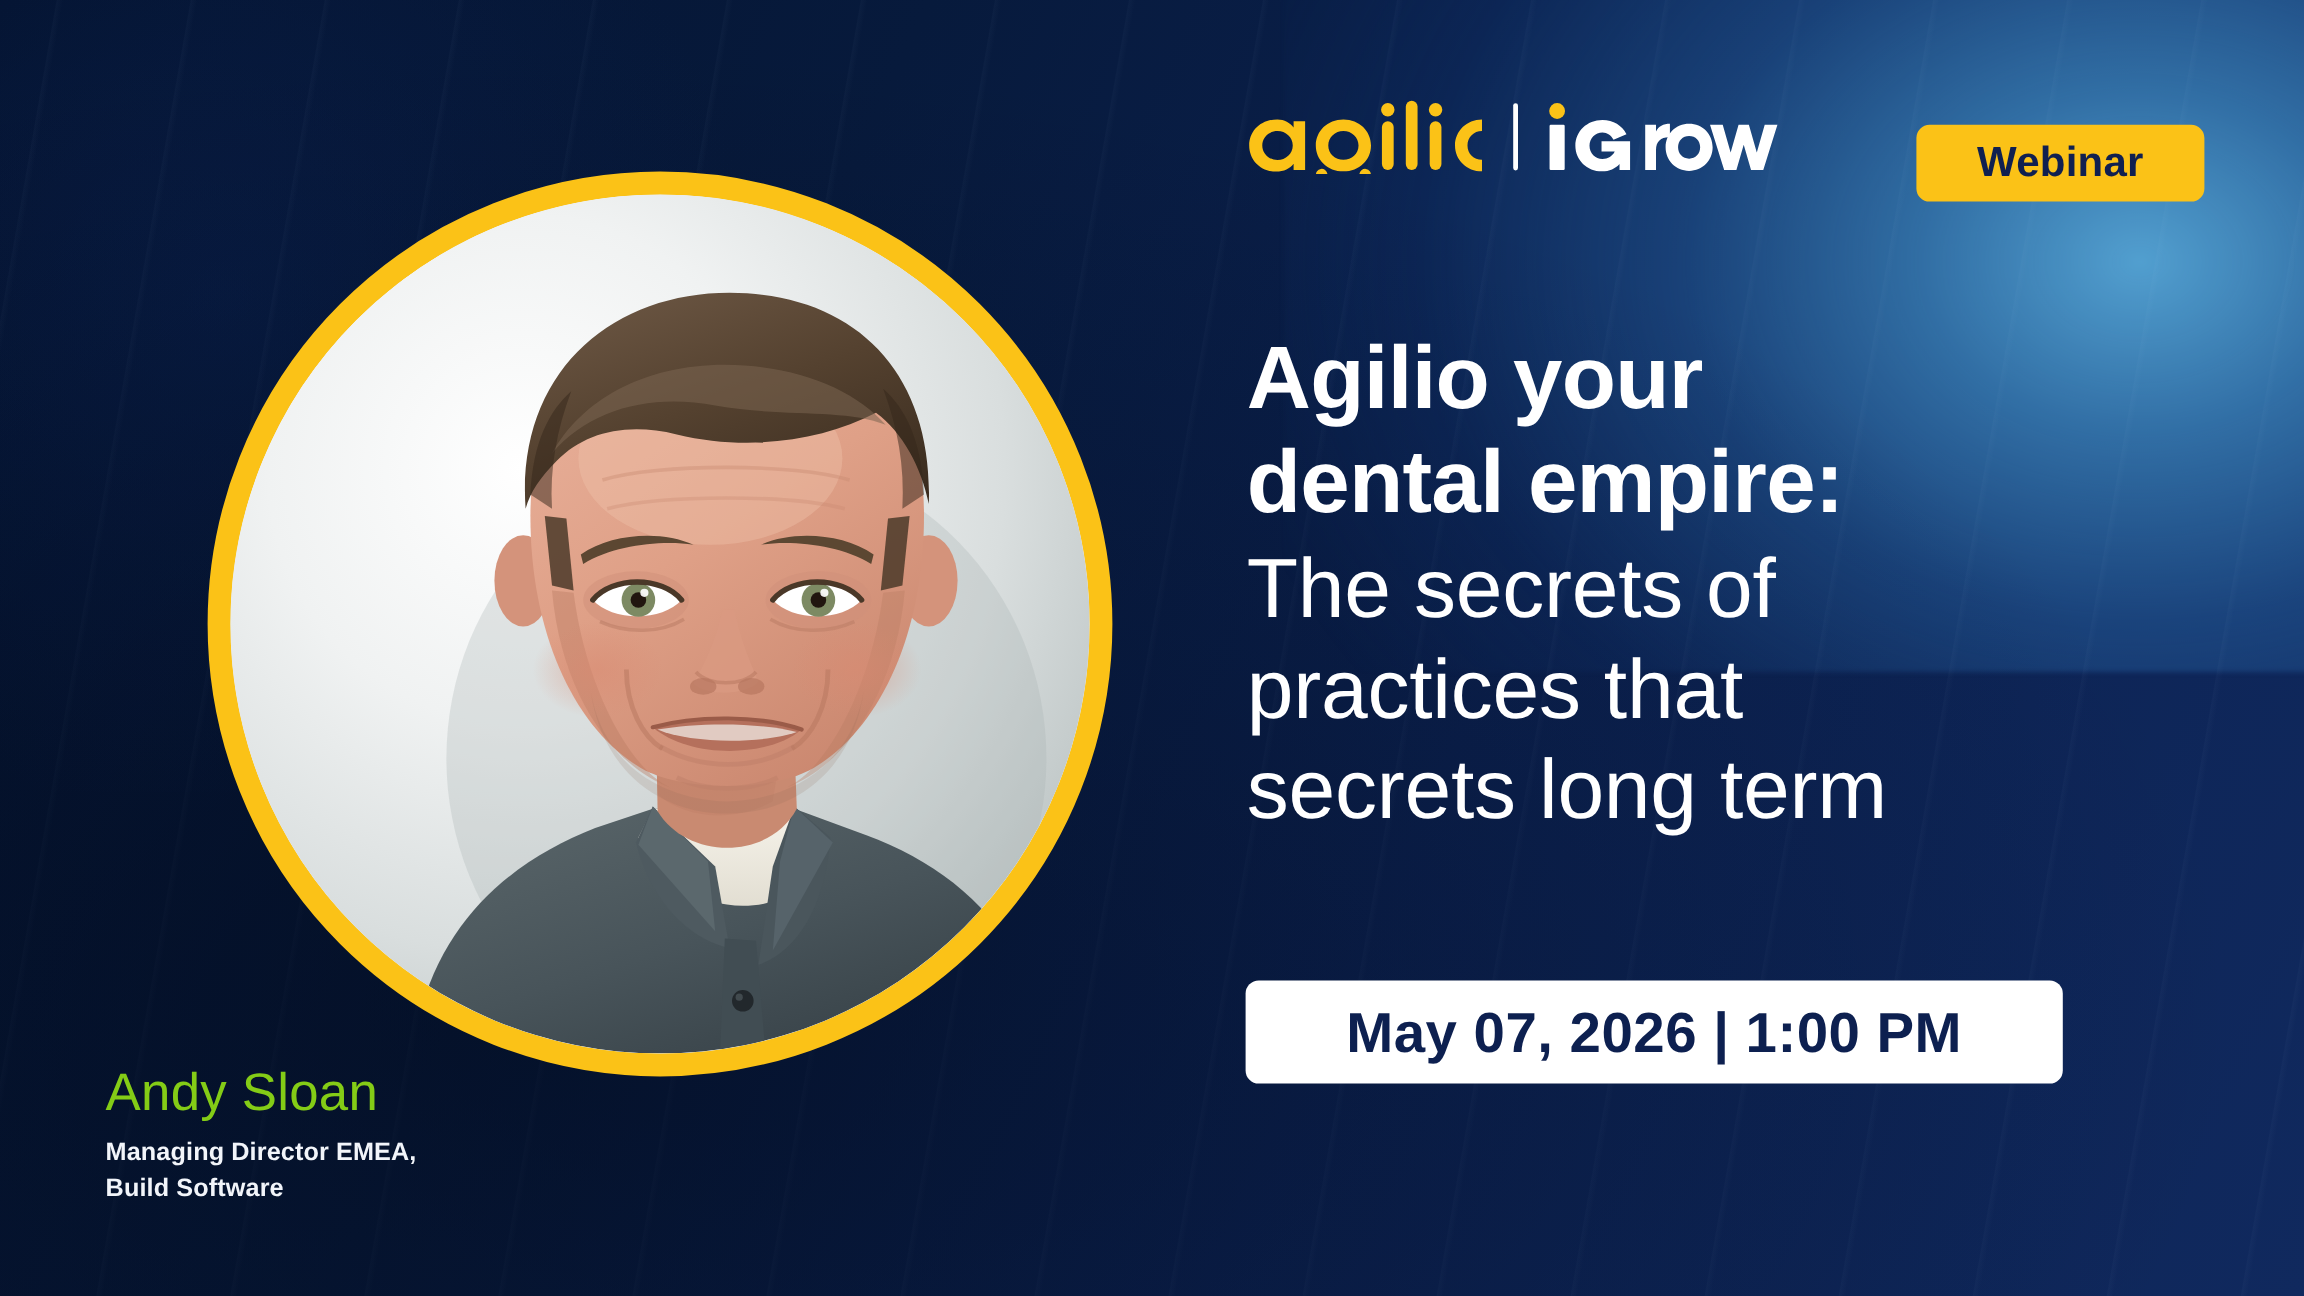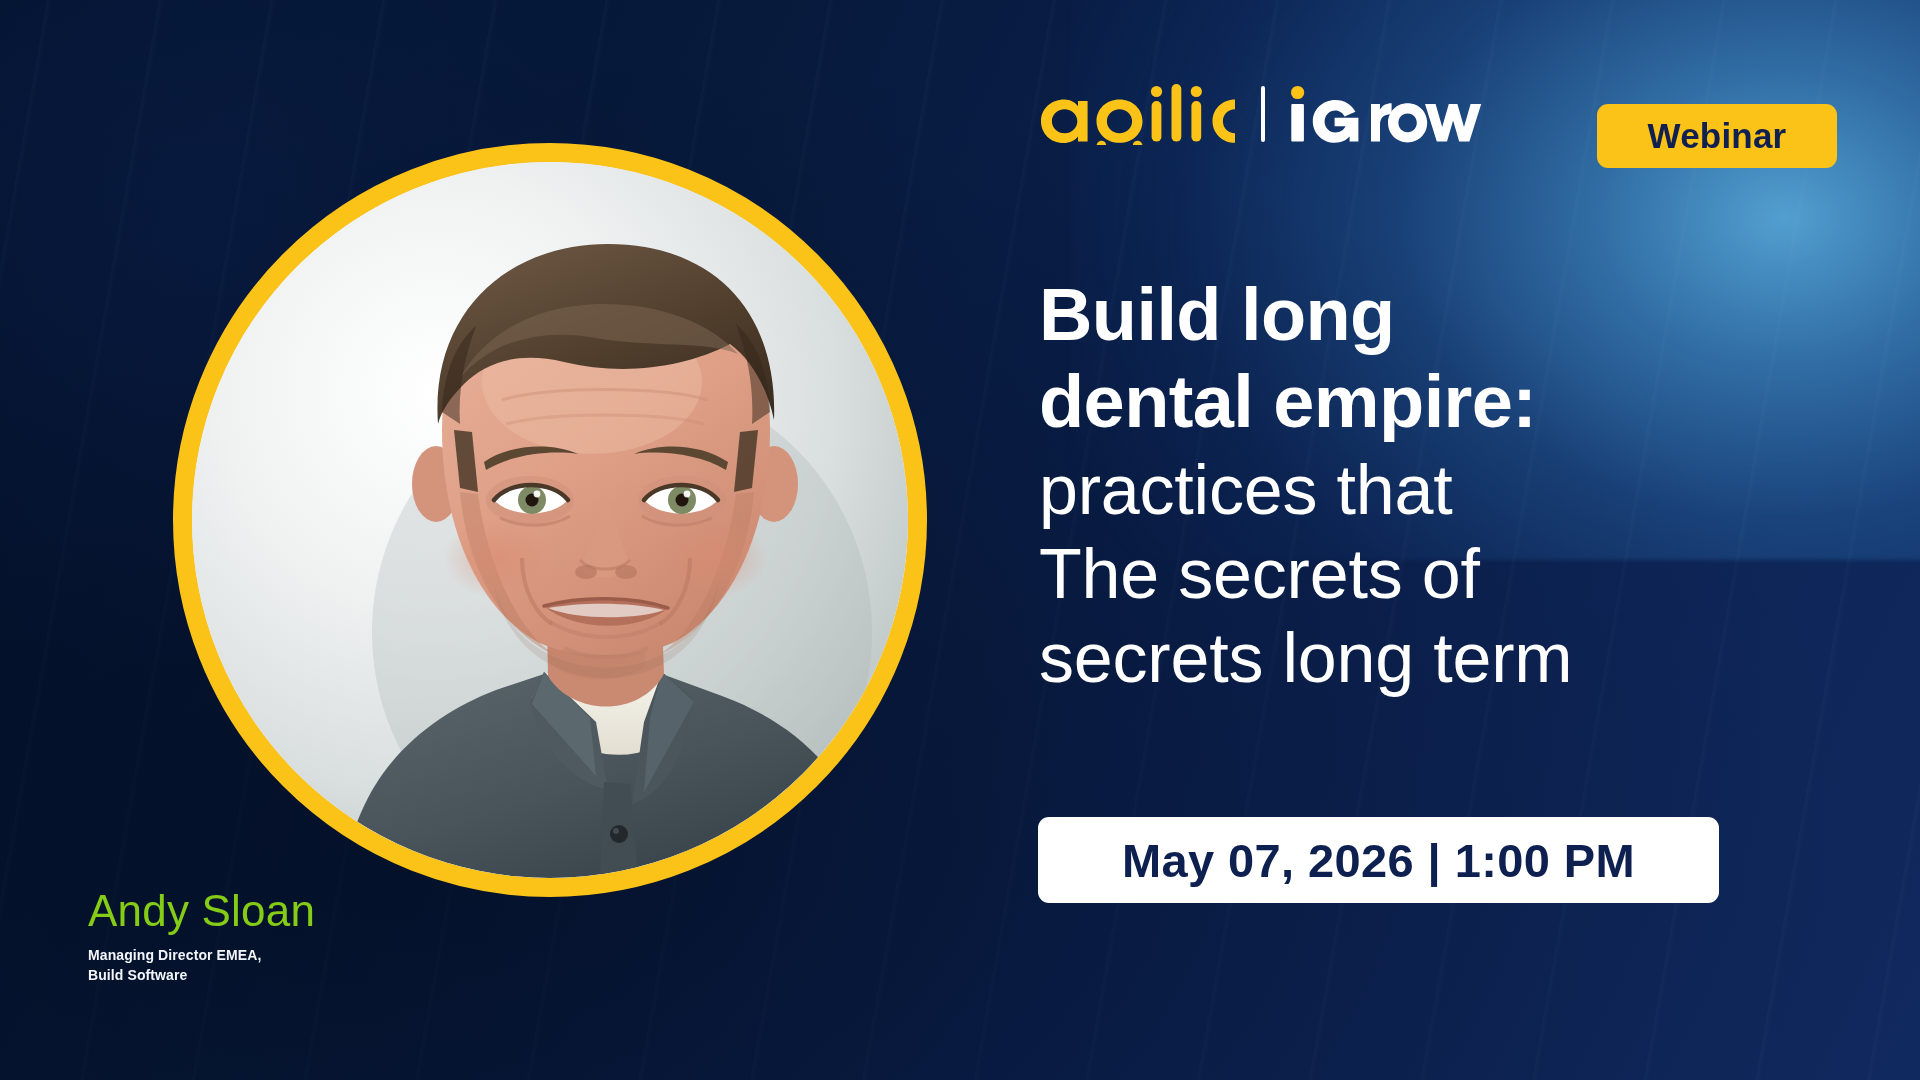--- a/index.html
+++ b/index.html
@@ -103,21 +103,21 @@
   .speaker-name {
     font-size: 44px;
     font-weight: 400;
     color: #84cc16;
     letter-spacing: 0.2px;
     line-height: 1.05;
     margin: 0 0 12px 0;
     white-space: nowrap;
   }
   .speaker-role-line {
-    font-size: 14px;
+    font-size: 21px;
     font-weight: 700;
     color: #f2f5fa;
     line-height: 1.42;
     letter-spacing: 0.1px;
     white-space: nowrap;
   }
 
   
   .logo-lockup {
     position: absolute;
@@ -413,24 +413,24 @@
                  L194.2 21 L182.4 58.6 L172.2 58.6 L166.1 37.6 L160 58.6 L149.8 58.6 Z" transform="translate(-2,0)"></path>
       </g>
     </svg>
   </div>
 
   <div class="webinar-badge">
     <span>Webinar</span>
   </div>
 
   <div class="headline">
-    <div class="headline-bold">Build long</div>
+    <div class="headline-bold">Agilio your</div>
     <div class="headline-bold">dental empire:</div>
+    <div class="headline-light">The secrets of</div>
     <div class="headline-light">practices that</div>
-    <div class="headline-light">The secrets of</div>
     <div class="headline-light">secrets long term</div>
   </div>
 
   <div class="date-banner">
     <span>May 07, 2026 | 1:00 PM</span>
   </div>
 
 </div>
 
 </body></html>

